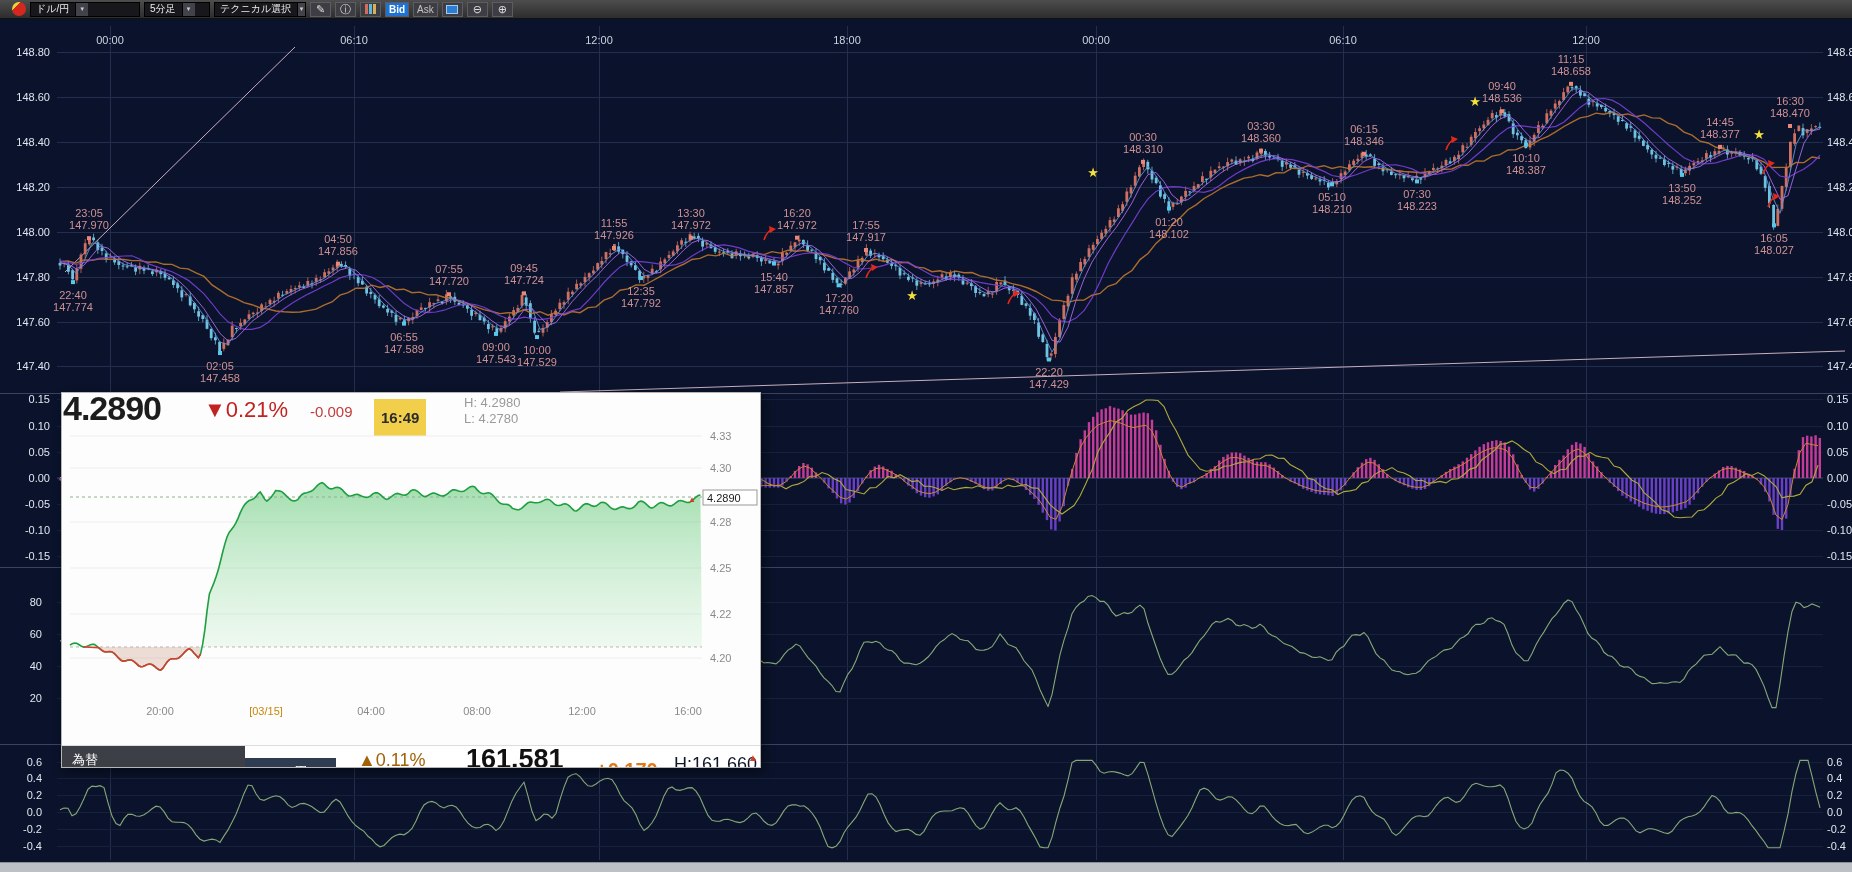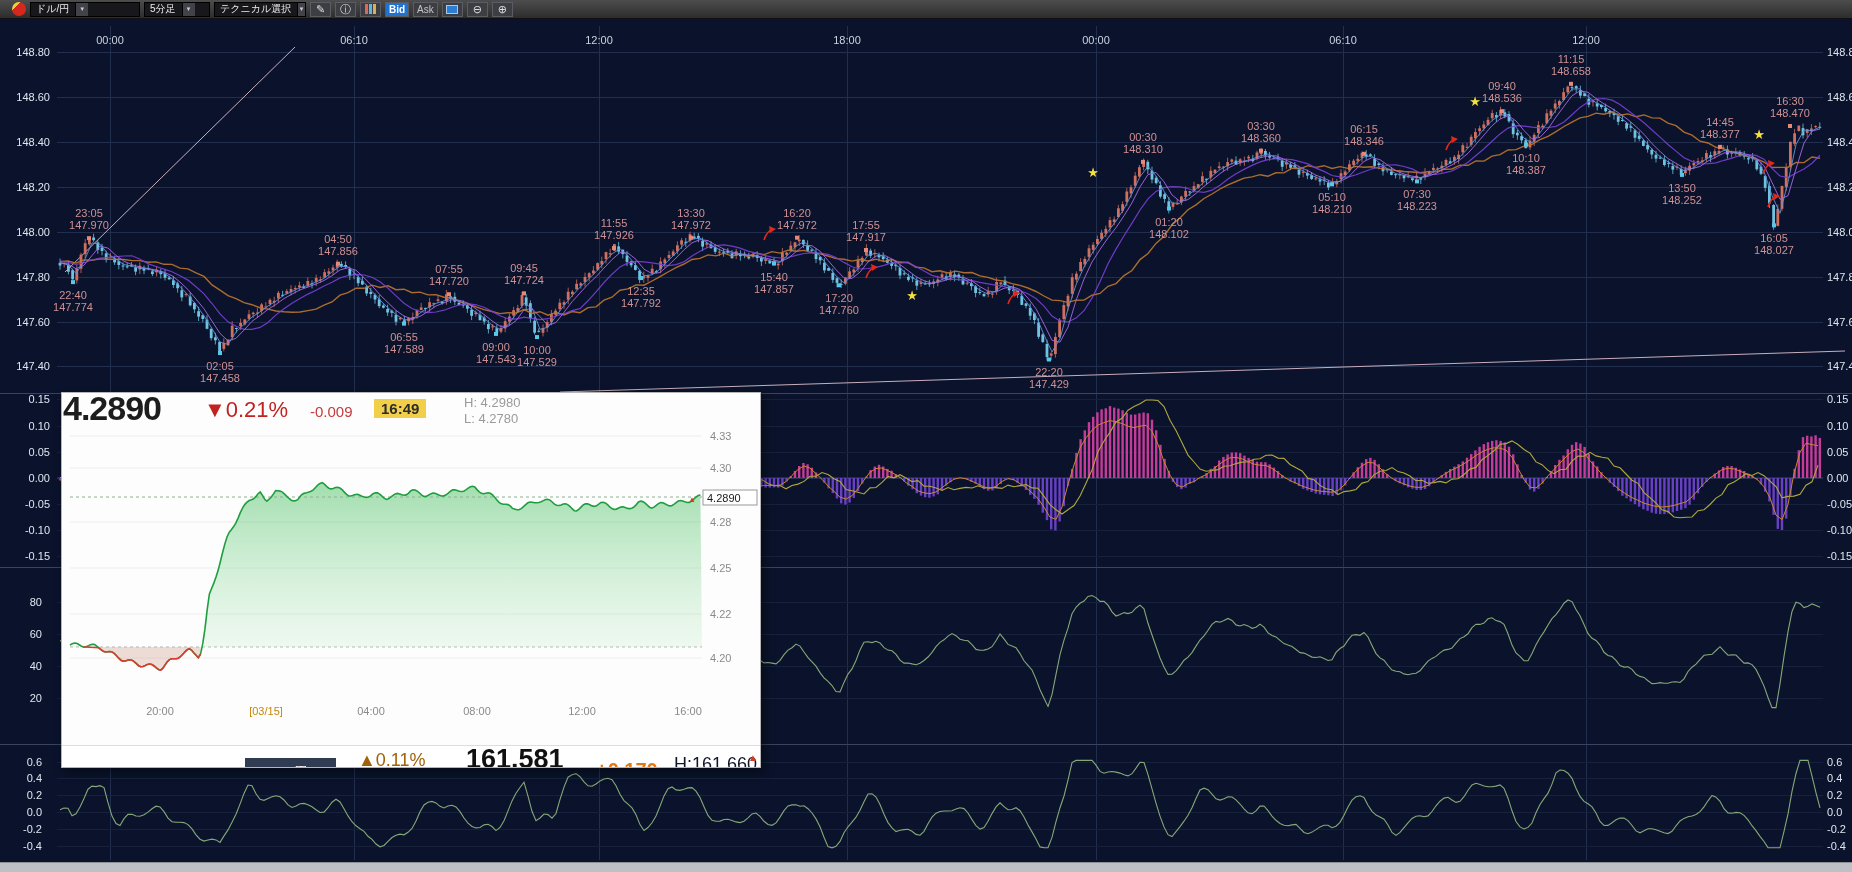--- a/index.html
+++ b/index.html
@@ -23,21 +23,21 @@
   
   #chart-area{position:absolute;left:0;top:19px;width:1852px;height:843px}
   #main-svg{position:absolute;left:0;top:-19px;width:1852px;height:872px}
 
   
   #popup{position:absolute;left:61px;top:392px;width:700px;height:376px;background:#fdfdfd;border:1px solid #b5b5b5;box-shadow:3px 4px 10px rgba(0,0,0,.45);z-index:20;overflow:hidden}
   .ph{position:relative;height:44px}
   .pv{position:absolute;left:1px;top:-4px;font-size:34px;font-weight:bold;color:#1d1d1d;letter-spacing:-1px}
   .ppct{position:absolute;left:142px;top:4px;font-size:22px;font-weight:normal;color:#c12222}
   .pchg{position:absolute;left:248px;top:10px;font-size:15px;color:#c53b3b}
-  .ptime{position:absolute;left:312px;top:6px;font-size:15px;font-weight:bold;color:#2b2b2b;background:#f2cf4a;padding:1px 7px}
+  .ptime{position:absolute;left:312px;top:6px;font-size:15px;font-weight:bold;color:#2b2b2b;background:#f2cf4a;padding:10px 7px}
   .phl{position:absolute;left:402px;top:2px;font-size:13px;color:#9a9a9a;line-height:16px}
   #ov-svg{position:absolute;left:0;top:36px}
   .pfoot{position:absolute;left:4px;right:38px;top:328px;height:18px;display:flex;justify-content:space-between;align-items:center}
   .pfoot .ttl{font-size:12px;color:#444;font-weight:bold}
   .pfoot .url{font-size:11px;color:#b0b0b0}
   .pticker{position:absolute;left:0;top:352px;width:700px;height:40px;background:#fff;border-top:1px solid #ddd}
   .tc1{position:absolute;left:0;top:0;width:183px;height:40px;background:#3c4046;color:#fff;font-size:13px;padding:5px 0 0 10px}
   .tc2{position:absolute;left:183px;top:12px;width:91px;height:40px;background:#2f3c52;color:#fff;font-size:13px;padding:5px 0 0 10px}
   .tpct{position:absolute;left:296px;top:4px;font-size:18px;font-weight:normal;color:#a16207}
   .tval{position:absolute;left:404px;top:-2px;font-size:27px;font-weight:bold;color:#111}
@@ -1615,20 +1615,21 @@
         <rect x="641" y="61" width="54" height="15" fill="#ffffff" stroke="#999999"></rect>
         <text x="645" y="73" fill="#1a1a1a" font-size="11" font-family="&quot;Liberation Sans&quot;,sans-serif">4.2890</text>
         <text x="98" y="286" fill="#8a8a8a" font-size="11" font-family="&quot;Liberation Sans&quot;,sans-serif" text-anchor="middle">20:00</text>
         <text x="204" y="286" fill="#c8860a" font-size="11" font-family="&quot;Liberation Sans&quot;,sans-serif" text-anchor="middle">[03/15]</text>
         <text x="309" y="286" fill="#8a8a8a" font-size="11" font-family="&quot;Liberation Sans&quot;,sans-serif" text-anchor="middle">04:00</text>
         <text x="415" y="286" fill="#8a8a8a" font-size="11" font-family="&quot;Liberation Sans&quot;,sans-serif" text-anchor="middle">08:00</text>
         <text x="520" y="286" fill="#8a8a8a" font-size="11" font-family="&quot;Liberation Sans&quot;,sans-serif" text-anchor="middle">12:00</text>
         <text x="626" y="286" fill="#8a8a8a" font-size="11" font-family="&quot;Liberation Sans&quot;,sans-serif" text-anchor="middle">16:00</text>
       </svg>
     <div class="pticker">
+      <div class="tc1">為替</div>
       <div class="tc2">ユーロ円</div>
       <span class="tpct">▲0.11%</span>
       <span class="tval">161.581</span>
       <span class="tchg">+0.170</span>
       <span class="thigh">H:161.660</span>
       <span class="tarrow">▲</span>
     </div>
   </div>
 
   <div class="hscroll"></div>

